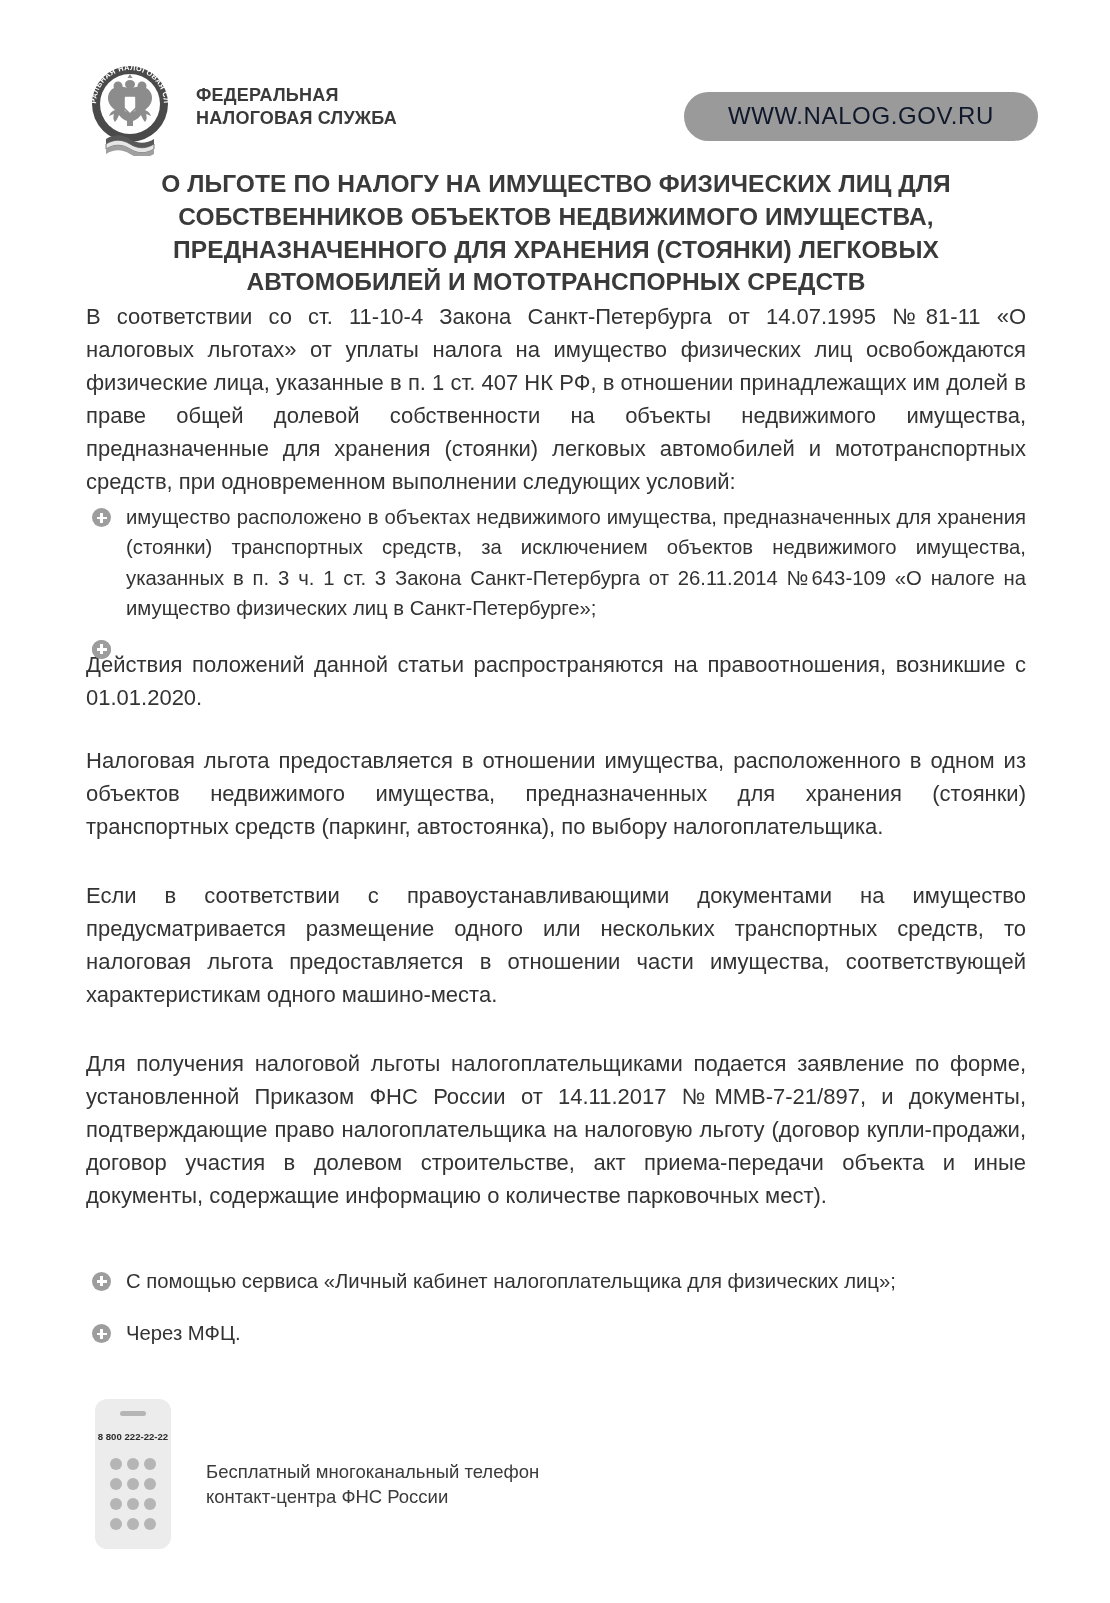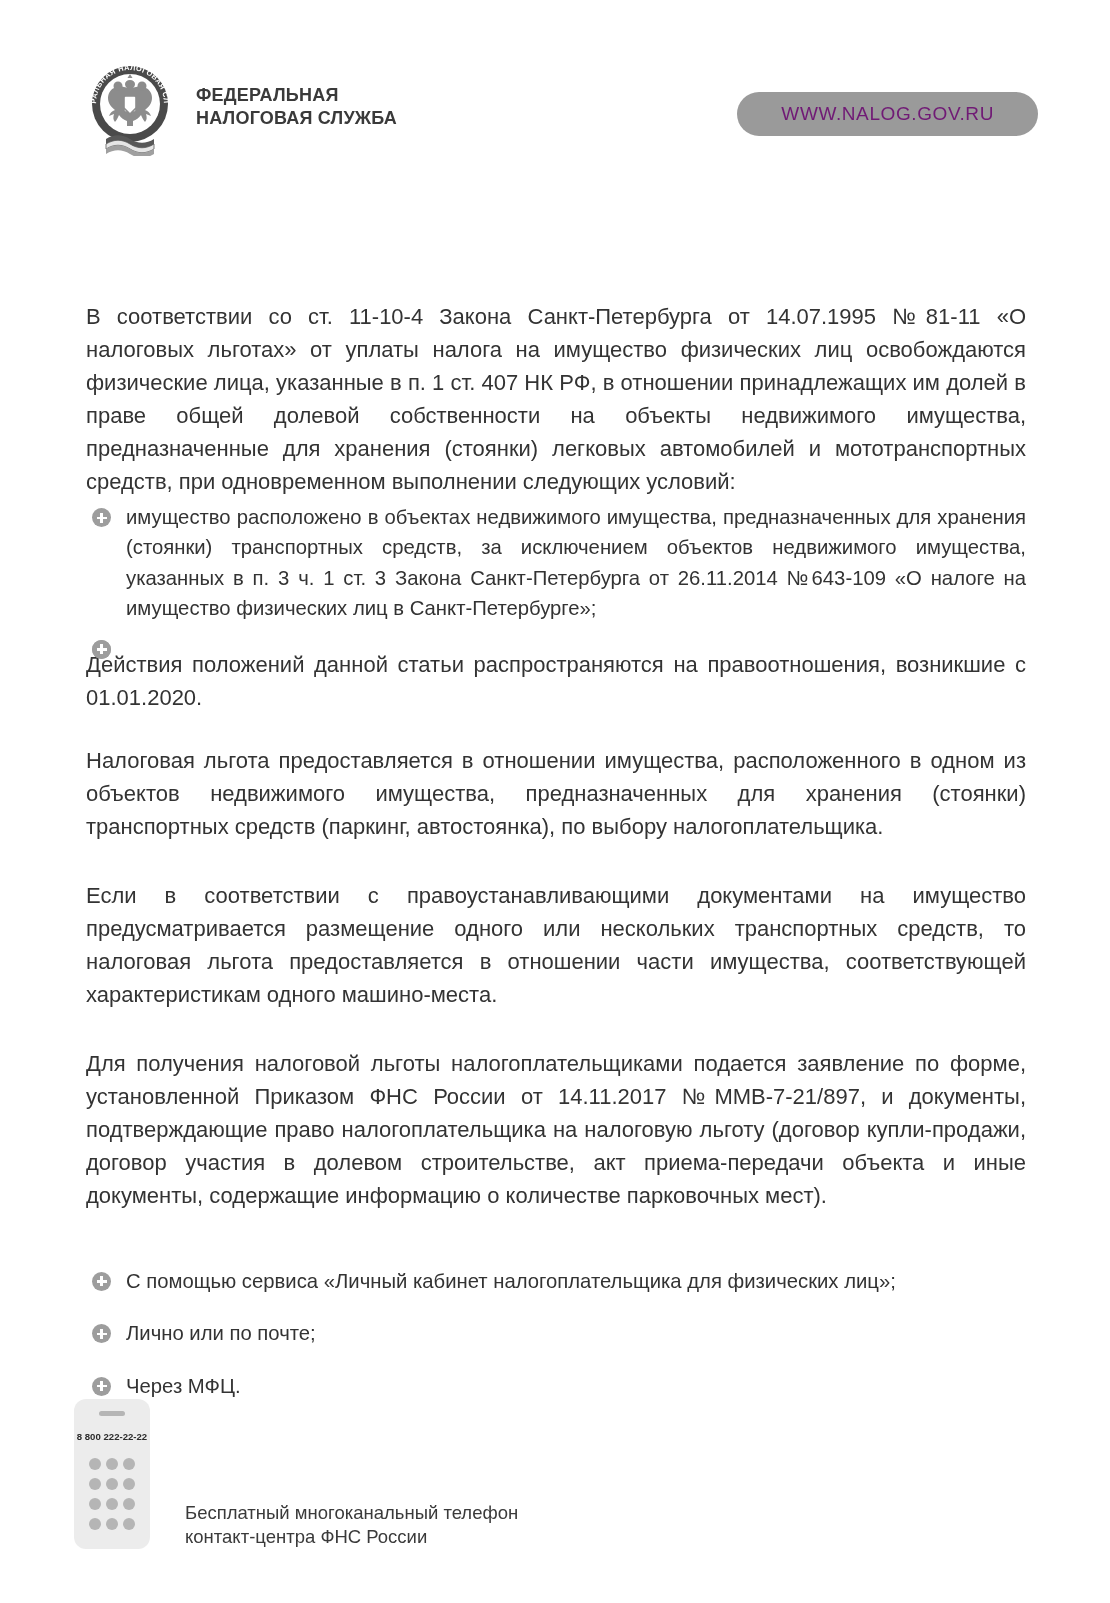--- a/index.html
+++ b/index.html
@@ -50,24 +50,24 @@
     line-height: 1.26;
     letter-spacing: 0.2px;
     color: #3a3a3a;
     white-space: pre-line;
   }
   .site-badge {
     position: absolute;
     right: 72px;
     top: 92px;
     background: #9a9a9a;
-    color: #701a75;
+    color: #0f172a;
     border-radius: 26px;
     padding: 12px 44px 13px 44px;
-    font-size: 19px;
+    font-size: 24px;
     letter-spacing: 0.6px;
     line-height: 1;
   }
 
   
   .doc-title {
     position: absolute;
     left: 120px;
     top: 168px;
     width: 872px;
@@ -140,25 +140,25 @@
   .bullet-icon::after {
     left: 8.4px;
     top: 4.7px;
     width: 2.2px;
     height: 10px;
   }
 
   
   .footer {
     position: absolute;
-    left: 73px;
+    left: 94px;
     top: 1398px;
     width: 940px;
     display: flex;
-    align-items: flex-end;
+    align-items: center;
     gap: 34px;
   }
   .phone-graphic {
     width: 78px;
     height: 152px;
     flex: 0 0 auto;
     position: relative;
   }
   .footer-text {
     padding-top: 22px;
@@ -217,20 +217,21 @@
           </g>
         </svg>
       </span>
       <div class="brand-text">ФЕДЕРАЛЬНАЯ
 НАЛОГОВАЯ СЛУЖБА</div>
     </div>
 
     <div class="site-badge">WWW.NALOG.GOV.RU</div>
   </div>
 
+  <div class="doc-title">О ЛЬГОТЕ ПО НАЛОГУ НА ИМУЩЕСТВО ФИЗИЧЕСКИХ ЛИЦ ДЛЯ СОБСТВЕННИКОВ ОБЪЕКТОВ НЕДВИЖИМОГО ИМУЩЕСТВА, ПРЕДНАЗНАЧЕННОГО ДЛЯ ХРАНЕНИЯ (СТОЯНКИ) ЛЕГКОВЫХ АВТОМОБИЛЕЙ И МОТОТРАНСПОРНЫХ СРЕДСТВ</div>
 
   <div class="content">
 
     <p class="para">В соответствии со ст. 11-10-4 Закона Санкт-Петербурга от 14.07.1995 №81-11 «О налоговых льготах» от уплаты налога на имущество физических лиц освобождаются физические лица, указанные в п. 1 ст. 407 НК РФ, в отношении принадлежащих им долей в праве общей долевой собственности на объекты недвижимого имущества, предназначенные для хранения (стоянки) легковых автомобилей и мототранспортных средств, при одновременном выполнении следующих условий:</p>
 
     <ul class="bullets">
       <li>
         <span class="bullet-icon"></span>
         <span>имущество расположено в объектах недвижимого имущества, предназначенных для хранения (стоянки) транспортных средств, за исключением объектов недвижимого имущества, указанных в п. 3 ч. 1 ст. 3 Закона Санкт-Петербурга от 26.11.2014 №643-109 «О налоге на имущество физических лиц в Санкт-Петербурге»;</span>
       </li>
@@ -260,24 +261,20 @@
 
     <div class="gap-lg"></div>
 
 
     <div class="gap-sm"></div>
 
     <ul class="bullets loose">
       <li>
         <span class="bullet-icon"></span>
         <span>С помощью сервиса «Личный кабинет налогоплательщика для физических лиц»;</span>
-      </li>
-      <li>
-        <span class="bullet-icon"></span>
-        <span>Лично или по почте;</span>
       </li>
       <li>
         <span class="bullet-icon"></span>
         <span>Через МФЦ.</span>
       </li>
     </ul>
   </div>
 
   <div class="footer">
     <span class="phone-graphic">

